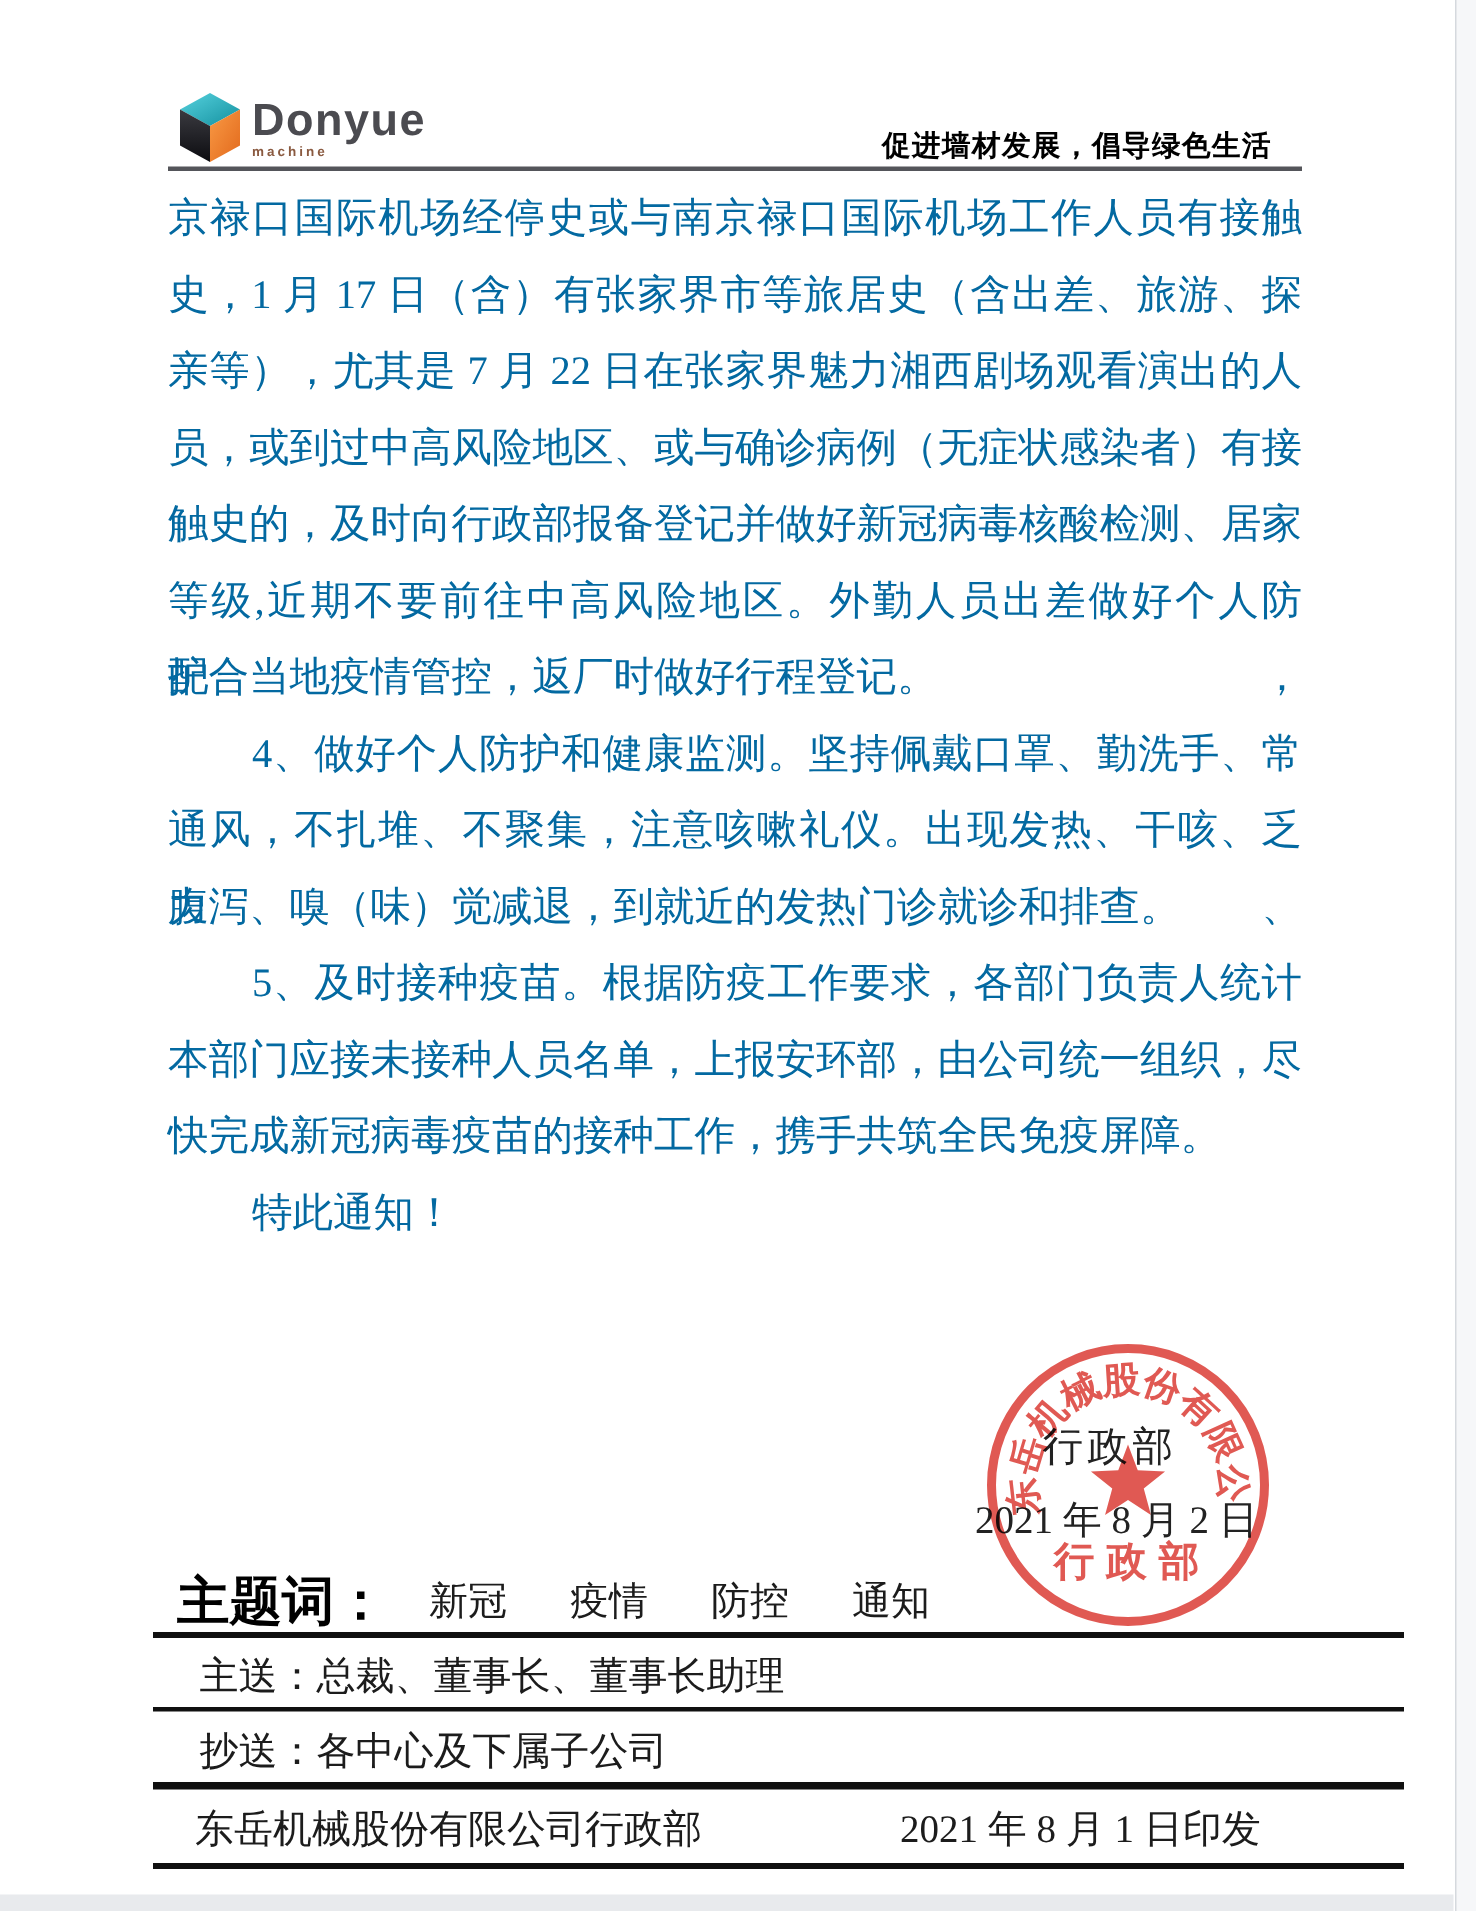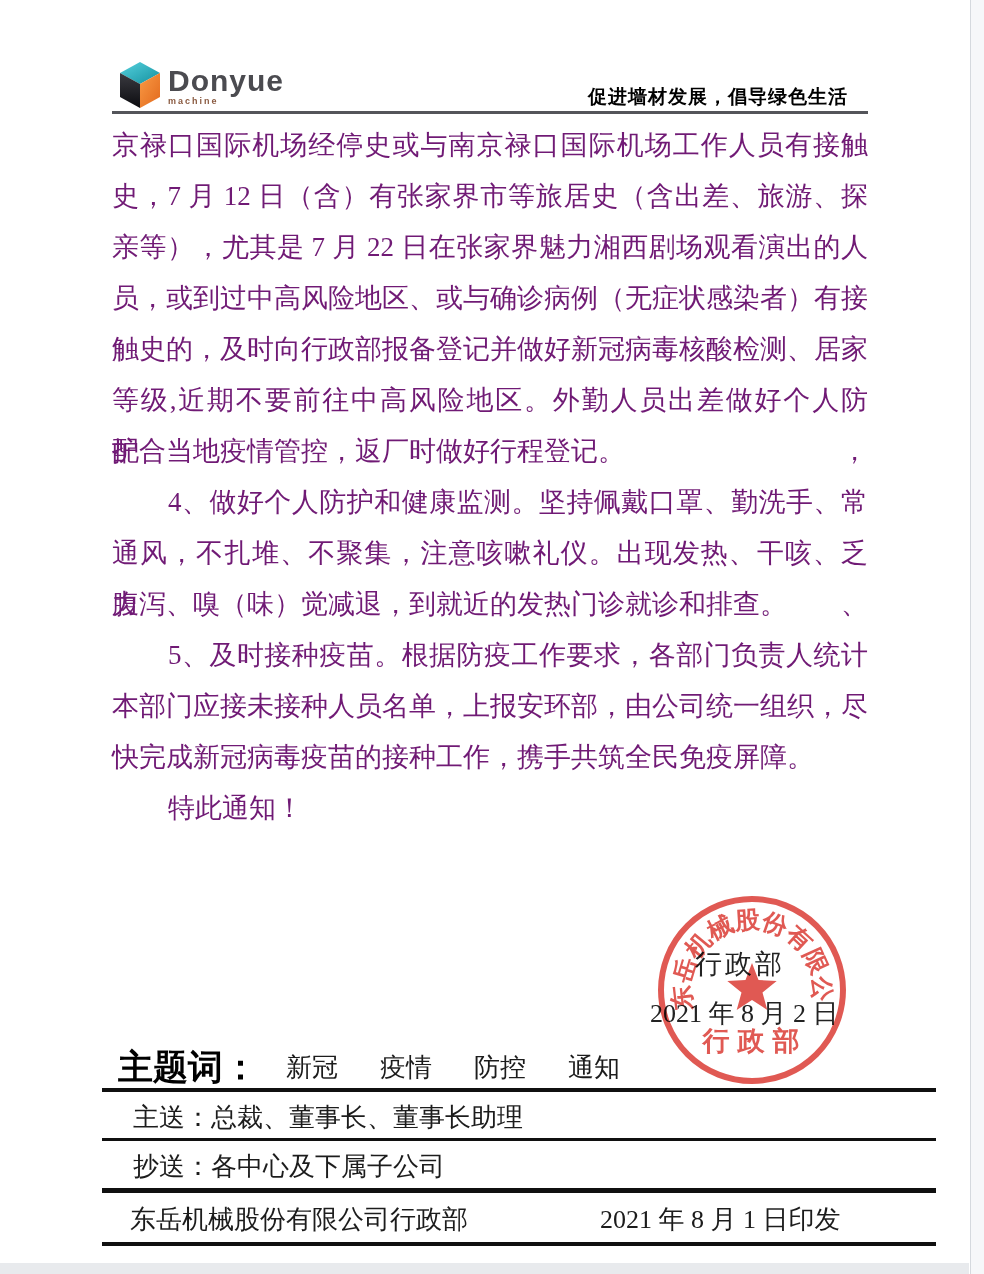--- a/index.html
+++ b/index.html
@@ -19,21 +19,21 @@
   .brand { font-size:30px; font-weight:bold; color:#4b4b50; letter-spacing:1px; line-height:26px; }
   .brand-sub { font-size:9px; font-weight:bold; color:#8a5a40; letter-spacing:2px; margin-top:2px; }
 
   .slogan { position:absolute; left:460px; top:84px; width:388px; text-align:right;
             font-family:"Liberation Sans","DejaVu Sans",sans-serif;
             font-size:19px; font-weight:bold; color:#000000; letter-spacing:1px; }
   .header-rule { position:absolute; left:112px; top:111px; width:756px; height:3px; background:#54555a; }
 
   
   .body-text { position:absolute; left:112px; top:120px; width:756px; }
-  .bline { height:51px; line-height:51px; font-size:27px; color:#701a75;
+  .bline { height:51px; line-height:51px; font-size:27px; color:#0369a1;
            white-space:nowrap; text-align:left; }
   .bline.fill { white-space:normal; text-align:justify; text-align-last:justify; }
   .bline.indent { text-indent:56px; }
 
   
   .sig-dept { position:absolute; left:650px; top:946px; width:180px; text-align:center;
               font-size:27px; letter-spacing:3px; color:#222; }
   .sig-date { position:absolute; left:650px; top:996px; width:210px; font-size:26px;
               color:#222; white-space:nowrap; }
   .stamp { position:absolute; left:652px; top:890px; width:200px; height:200px;
@@ -45,21 +45,21 @@
   .subject-row { top:1048px; height:38px; left:118px; }
   .subject-label { font-weight:bold; font-size:35px; color:#000;
                    font-family:"Liberation Sans","DejaVu Sans",sans-serif; }
   .subject-terms { display:flex; margin-left:28px; gap:42px; }
   .hline { position:absolute; left:102px; width:834px; background:#101010; }
   .l1 { top:1088px; height:4px; }
   .l2 { top:1138px; height:3px; }
   .l3 { top:1188px; height:5px; }
   .l4 { top:1242px; height:4px; }
   .mainto-row { top:1100px; left:133px; height:34px; }
-  .cc-row { top:1150px; left:133px; height:34px;align-items:flex-end; }
+  .cc-row { top:1150px; left:133px; height:34px; }
   .issue-row { top:1202px; left:130px; height:34px; width:740px; }
   .issuer { white-space:nowrap; }
   .print-date { position:absolute; left:470px; white-space:nowrap; }
 </style>
 </head>
 <body>
 
 <div class="page">
 
   <div class="logo">
@@ -85,21 +85,21 @@
     <div class="logo-words">
       <div class="brand">Donyue</div>
       <div class="brand-sub">machine</div>
     </div>
   </div>
   <div class="slogan">促进墙材发展，倡导绿色生活</div>
   <div class="header-rule"></div>
 
   <div class="body-text">
       <div class="bline fill">京禄口国际机场经停史或与南京禄口国际机场工作人员有接触</div>
-      <div class="bline fill">史，7 月 12 日（含）有张家界市等旅居史（含出差、旅游、探</div>
+      <div class="bline fill">史，1 月 17 日（含）有张家界市等旅居史（含出差、旅游、探</div>
       <div class="bline fill">亲等），尤其是 7 月 22 日在张家界魅力湘西剧场观看演出的人</div>
       <div class="bline fill">员，或到过中高风险地区、或与确诊病例（无症状感染者）有接</div>
       <div class="bline fill">触史的，及时向行政部报备登记并做好新冠病毒核酸检测、居家</div>
       <div class="bline fill">等级,近期不要前往中高风险地区。外勤人员出差做好个人防护，</div>
       <div class="bline">配合当地疫情管控，返厂时做好行程登记。</div>
       <div class="bline fill indent">4、做好个人防护和健康监测。坚持佩戴口罩、勤洗手、常</div>
       <div class="bline fill">通风，不扎堆、不聚集，注意咳嗽礼仪。出现发热、干咳、乏力、</div>
       <div class="bline">腹泻、嗅（味）觉减退，到就近的发热门诊就诊和排查。</div>
       <div class="bline fill indent">5、及时接种疫苗。根据防疫工作要求，各部门负责人统计</div>
       <div class="bline fill">本部门应接未接种人员名单，上报安环部，由公司统一组织，尽</div>

